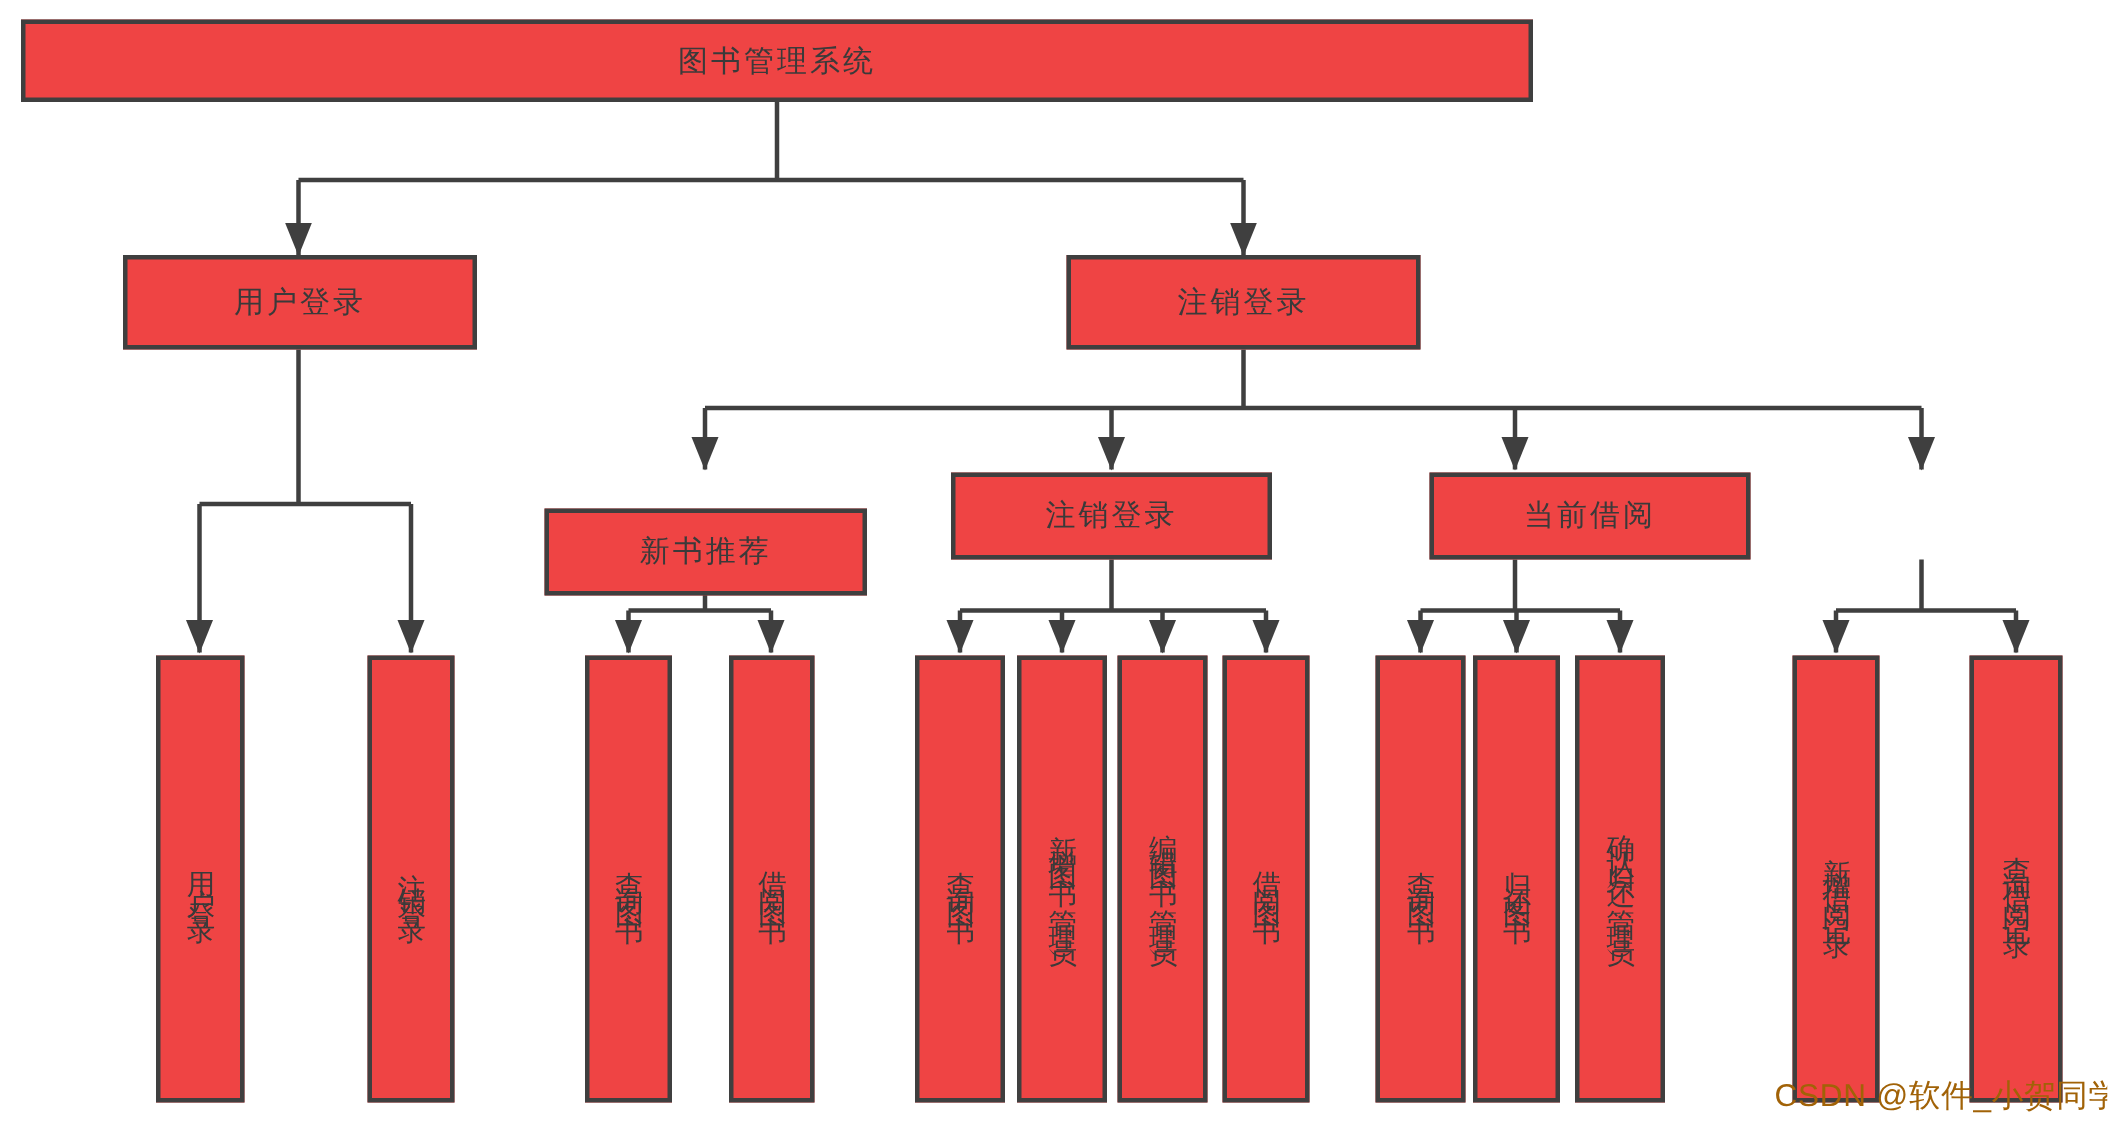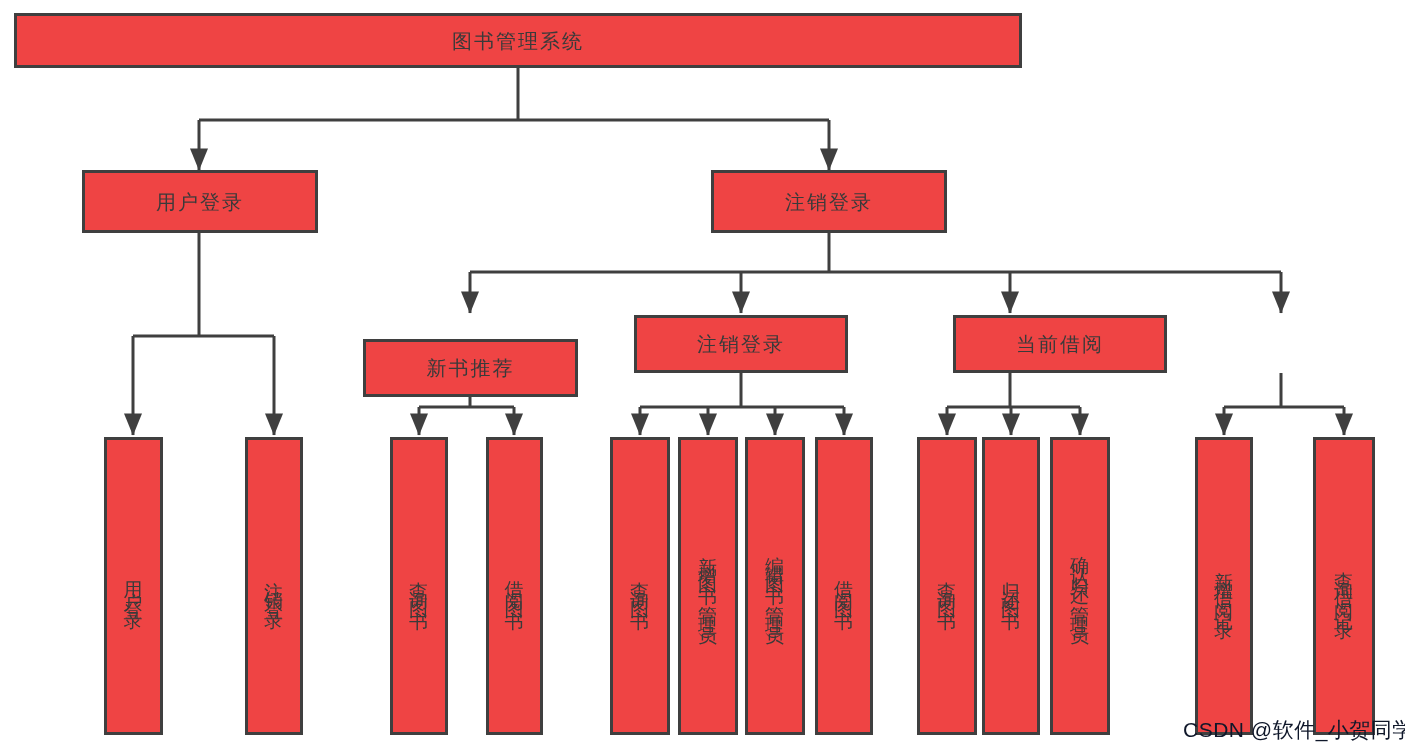--- a/index.html
+++ b/index.html
@@ -31,21 +31,21 @@
     letter-spacing: 10px;
     font-size: 19px;
     line-height: 1;
   }
   .watermark {
     position: absolute;
     left: 1183px;
     top: 716px;
     width: 222px;
     font-size: 21px;
-    color: #0f172a;
+    color: #a16207;
     letter-spacing: 0.5px;
     white-space: nowrap;
   }
 </style>
 </head>
 <body>
 
 <div id="canvas">
 
   <svg id="wires" viewBox="0 0 1405 747" xmlns="http://www.w3.org/2000/svg">

